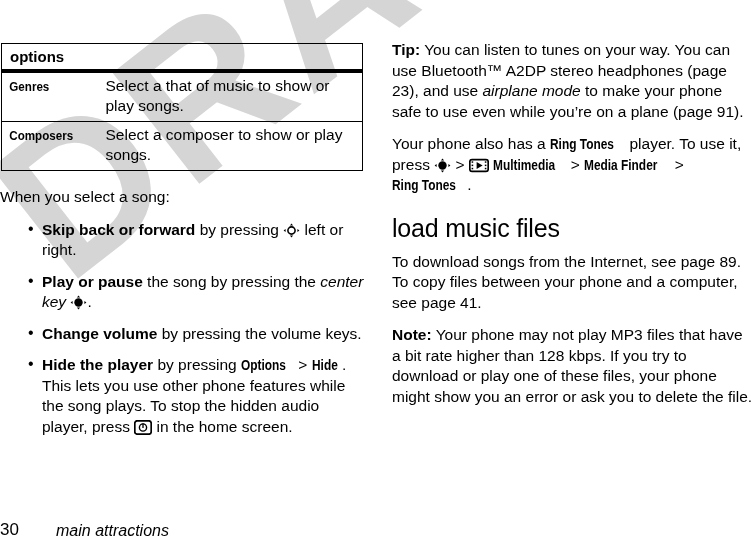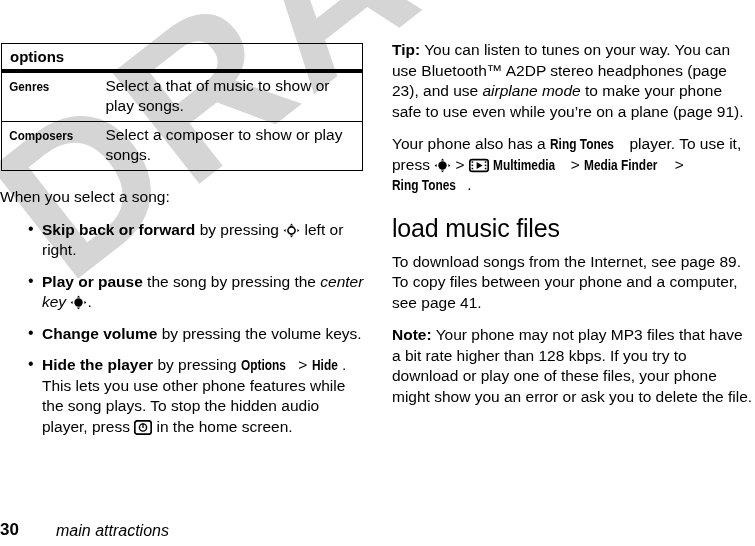--- a/index.html
+++ b/index.html
@@ -154,21 +154,21 @@
     left: 0;
     bottom: 6px;
     width: 755px;
     z-index: 3;
   }
   #footer .pg {
     position: absolute;
     left: 0px;
     bottom: 0;
     font-size: 17px;
-    font-weight: bold;
+    font-weight: normal;
   }
   #footer .ftitle {
     position: absolute;
     left: 56px;
     bottom: 0;
     font-size: 16px;
     font-weight: normal;
     font-style: italic;
   }
 </style>

